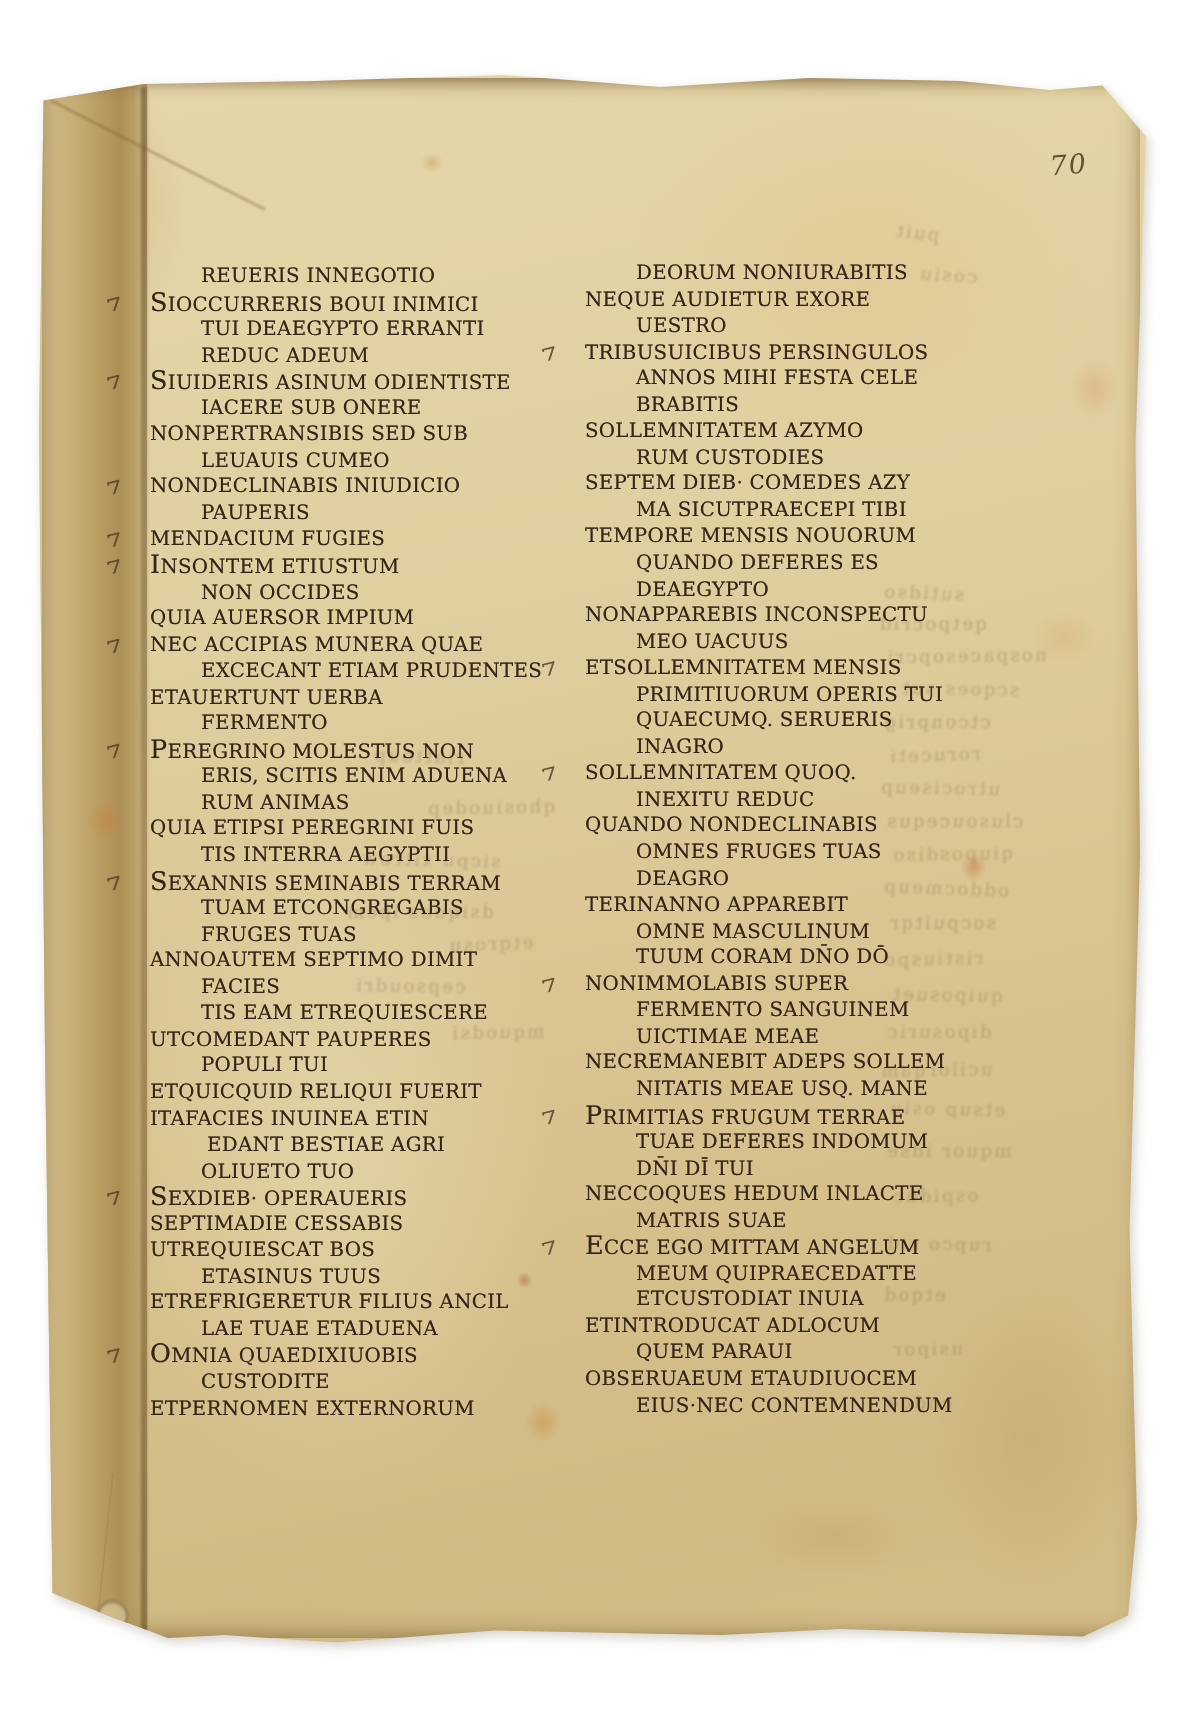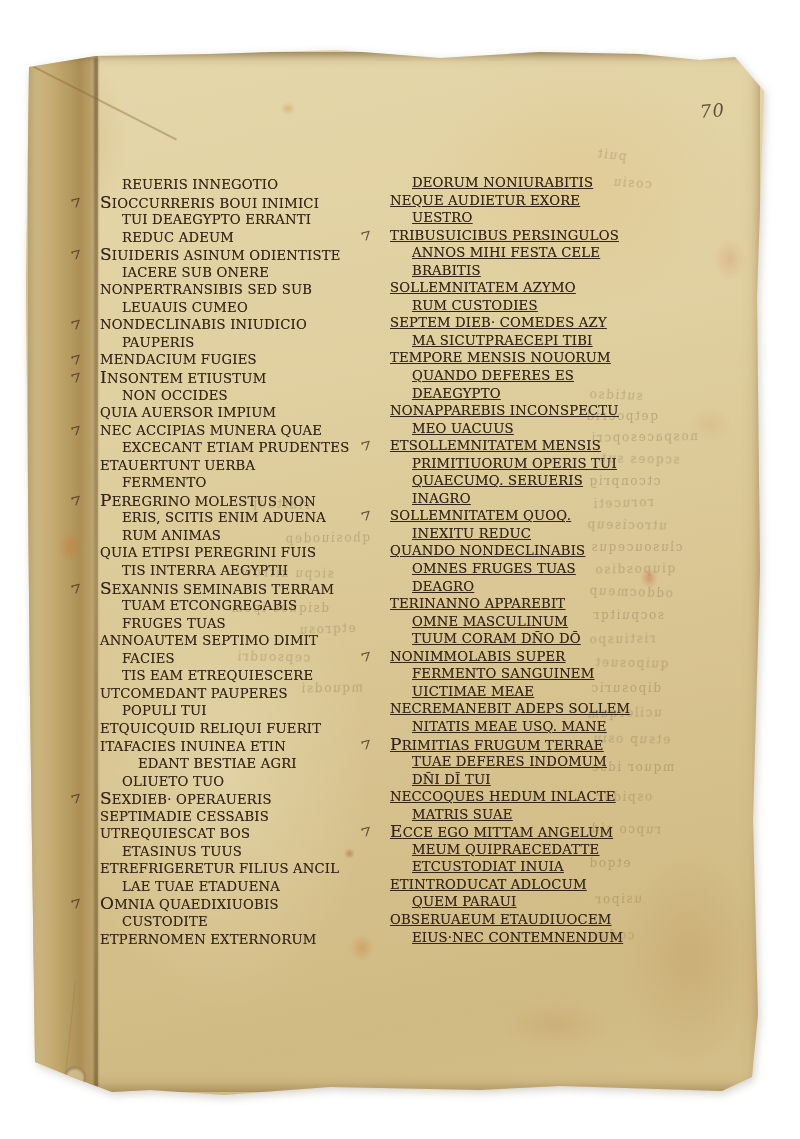--- a/index.html
+++ b/index.html
@@ -37,23 +37,23 @@
   .scratch{position:absolute;left:70px;top:982px;width:1px;height:92px;
     background:rgba(150,125,80,.4);transform:rotate(6deg);}
   .prick{position:absolute;left:64px;top:1066px;width:18px;height:18px;border-radius:50%;
     border:2px solid rgba(140,115,70,.65);background:rgba(232,218,175,.55);
     box-shadow:inset 0 1px 2px rgba(100,75,35,.4);}
   .folio{position:absolute;left:700px;top:100px;font-style:italic;font-size:18px;
     color:#60523a;transform:rotate(-5deg);letter-spacing:1px;}
   .col{position:absolute;width:268px;color:#342518;font-size:13.2px;letter-spacing:.2px;
     text-shadow:0 0 .4px rgba(52,37,24,.55);}
   .col.left{left:100px;top:176px;}
-  .col.right{left:390px;top:174px;text-decoration:underline;}
+  .col.right{left:390px;top:174px;}
   .line{position:relative;height:17.55px;line-height:17.55px;white-space:nowrap;}
-  .line.i1{padding-left:22px;}
+  .line.i1{padding-left:34px;}
   .line.i2{padding-left:38px;}
   .init{font-size:17px;}
   .mark{position:absolute;left:-27px;top:1px;font-size:11.5px;color:#53402a;
     transform:rotate(-14deg) scaleX(1.5);transform-origin:center;opacity:.85;}
   .ghost-layer{position:absolute;inset:0;pointer-events:none;}
   .ghost{position:absolute;color:rgba(140,118,80,.42);font-size:12px;letter-spacing:1.6px;
     filter:blur(.55px);white-space:nowrap;}
   .stain{position:absolute;border-radius:50%;pointer-events:none;}
 </style>
 </head>

